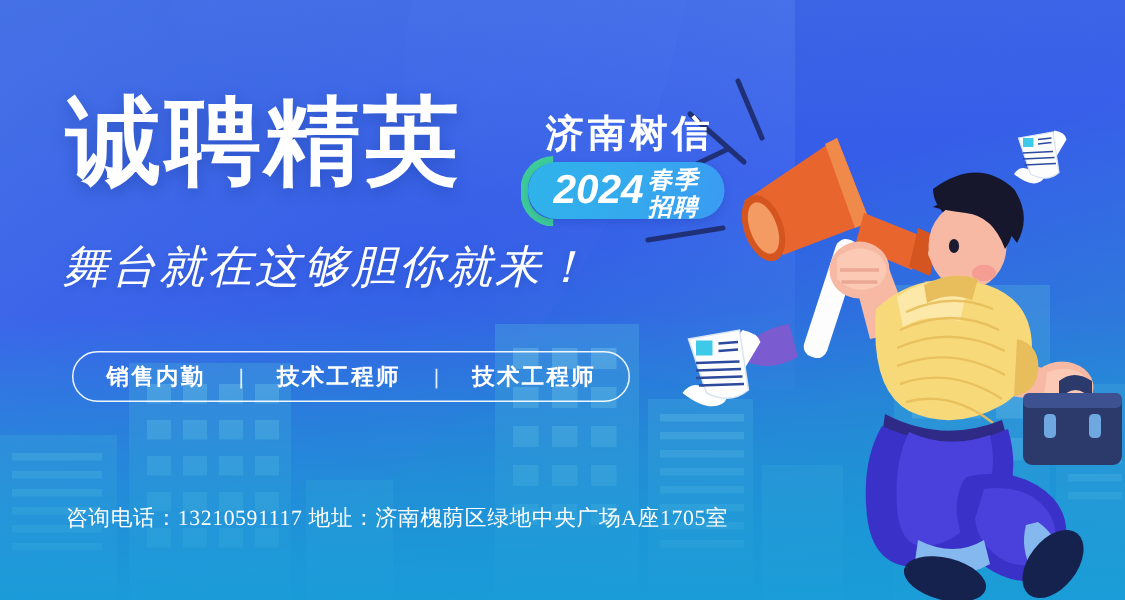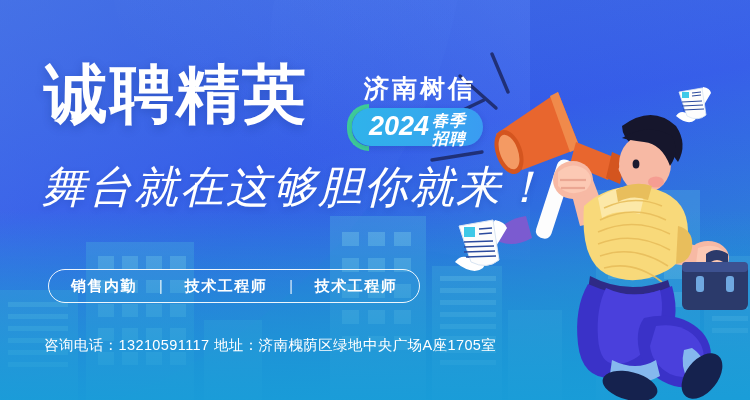--- a/index.html
+++ b/index.html
@@ -124,41 +124,40 @@
     font-weight: 700;
     font-style: italic;
     color: #ffffff;
     line-height: 1.15;
     letter-spacing: 1px;
   }
   .subhead {
     position: absolute;
     left: 42px;
     top: 158px;
-    font-size: 44px;
+    font-size: 30px;
     font-weight: 400;
     font-style: italic;
     color: #ffffff;
     letter-spacing: 2px;
     white-space: nowrap;
     text-shadow: 0 2px 6px rgba(10,40,120,0.20);
   }
   .pill {
     position: absolute;
     left: 48px;
     top: 234px;
     height: 34px;
     padding: 0 22px;
     border: 1.6px solid rgba(255,255,255,0.92);
     border-radius: 18px;
     display: flex;
     align-items: center;
     gap: 0px;
     box-sizing: border-box;
-    margin-top: 35px;
   }
   .pill-item {
     font-size: 15px;
     font-weight: 700;
     color: #ffffff;
     letter-spacing: 1.5px;
     white-space: nowrap;
   }
   .pill-sep {
     font-size: 14px;
@@ -167,20 +166,21 @@
   }
   .footer {
     position: absolute;
     left: 44px;
     top: 336px;
     font-size: 14.5px;
     font-weight: 400;
     color: #ffffff;
     letter-spacing: 0.4px;
     white-space: nowrap;
+    font-family: Liberation Serif, serif;
   }
 
   
   .illus { position: absolute; left: 430px; top: 30px; width: 320px; height: 370px; }
 </style>
 </head>
 <body>
 
 <div class="banner">
 

